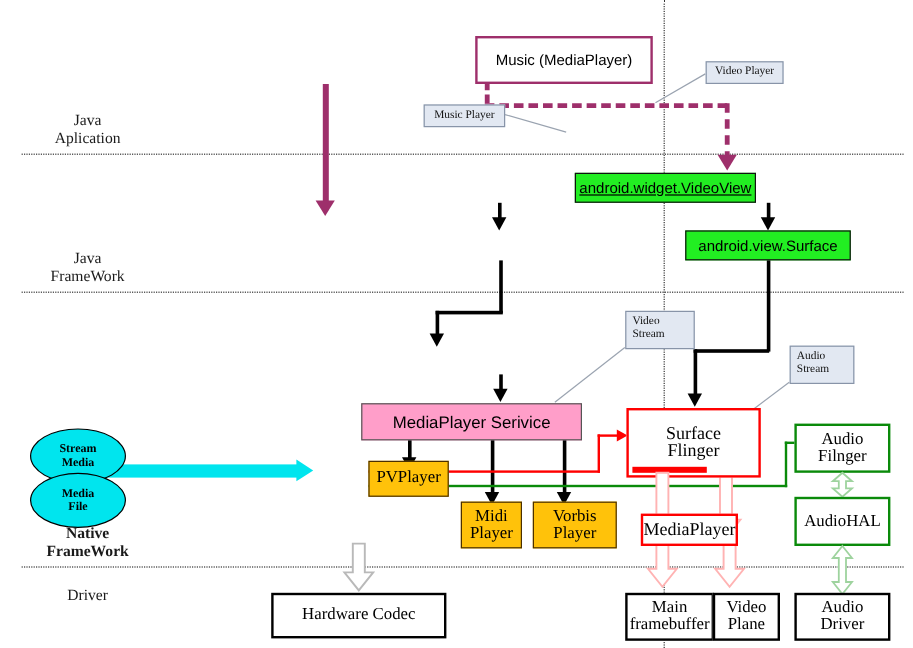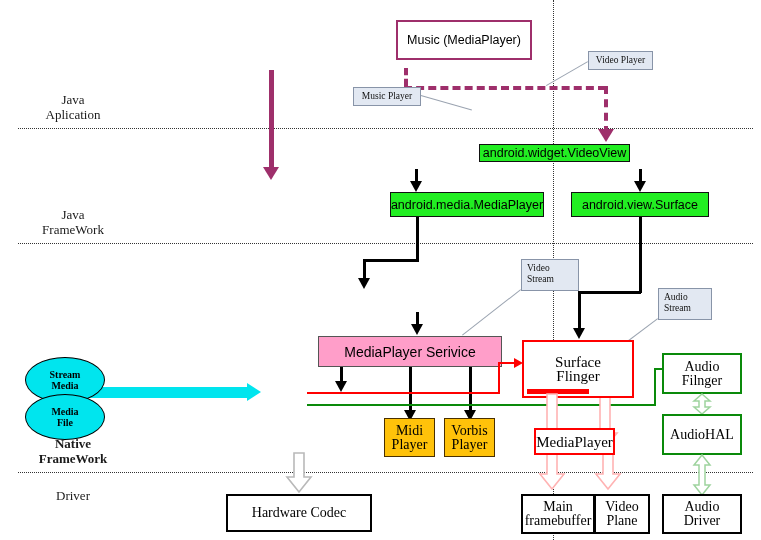--- a/index.html
+++ b/index.html
@@ -99,53 +99,52 @@
   <div class="layer-label" style="left:18px;top:488px;width:110px;">Driver</div>
 
   <div class="ln ln-m" style="left:269px;top:70px;width:5px;height:100px;"></div>
   <div class="arrow ar-down-m" style="left:263px;top:167px;"></div>
 
   <div class="dashmv" style="left:404px;top:68px;height:18px;"></div>
   <div class="dashm" style="left:404px;top:86px;width:202px;"></div>
   <div class="dashmv" style="left:604px;top:86px;height:48px;"></div>
   <div class="arrow ar-down-m" style="left:598px;top:129px;"></div>
 
-  <div class="box b-music" style="left:396px;top:20px;width:136px;height:40px;text-align:right;">Music (MediaPlayer)</div>
+  <div class="box b-music" style="left:396px;top:30px;width:148px;height:40px;text-align:right;">Music (MediaPlayer)</div>
 
   <div class="callout ctr" style="left:353px;top:87px;width:68px;height:19px;">Music Player</div>
   <div class="leader" style="left:421px;top:95px;width:53px;transform:rotate(16deg);"></div>
 
   <div class="callout ctr" style="left:588px;top:51px;width:65px;height:19px;">Video Player</div>
   <div class="leader" style="left:588px;top:62px;width:48px;transform:rotate(150deg);"></div>
 
-  <div class="box b-green" style="left:479px;top:144px;width:151px;height:18px;">android.widget.VideoView</div>
+  <div class="box b-green" style="left:479px;top:144px;width:151px;height:25px;text-decoration:underline;">android.widget.VideoView</div>
 
   <div class="ln ln-k" style="left:415px;top:169px;width:2.5px;height:14px;"></div>
   <div class="arrow ar-down-k" style="left:410px;top:181px;"></div>
 
   <div class="ln ln-k" style="left:639px;top:169px;width:2.5px;height:14px;"></div>
   <div class="arrow ar-down-k" style="left:634px;top:181px;"></div>
 
-  <div class="box b-green" style="left:390px;top:192px;width:154px;height:25px;">android.media.MediaPlayer</div>
   <div class="box b-green" style="left:571px;top:192px;width:138px;height:25px;">android.view.Surface</div>
 
   <div class="ln ln-k" style="left:416px;top:217px;width:2.5px;height:44px;"></div>
   <div class="ln ln-k" style="left:363px;top:259px;width:56px;height:2.5px;"></div>
   <div class="ln ln-k" style="left:363px;top:259px;width:2.5px;height:22px;"></div>
   <div class="arrow ar-down-k" style="left:358px;top:278px;"></div>
 
   <div class="ln ln-k" style="left:639px;top:217px;width:2.5px;height:76px;"></div>
   <div class="ln ln-k" style="left:578px;top:291px;width:63px;height:2.5px;"></div>
   <div class="ln ln-k" style="left:578px;top:291px;width:2.5px;height:40px;"></div>
   <div class="arrow ar-down-k" style="left:573px;top:328px;"></div>
 
   <div class="ln ln-k" style="left:416px;top:312px;width:2.5px;height:13px;"></div>
   <div class="arrow ar-down-k" style="left:411px;top:324px;"></div>
 
-  <div class="box b-pink" style="left:318px;top:336px;width:184px;height:31px;">MediaPlayer  Serivice</div>
+  <div class="box b-pink" style="left:301px;top:336px;width:184px;height:31px;">MediaPlayer  Serivice</div>
 
   <div class="ln ln-k" style="left:340px;top:367px;width:2.5px;height:17px;"></div>
   <div class="arrow ar-down-k" style="left:335px;top:381px;"></div>
 
   <div class="ln ln-k" style="left:409px;top:367px;width:2.5px;height:46px;"></div>
   <div class="arrow ar-down-k" style="left:404px;top:410px;"></div>
 
   <div class="ln ln-k" style="left:469px;top:367px;width:2.5px;height:46px;"></div>
   <div class="arrow ar-down-k" style="left:464px;top:410px;"></div>
 
@@ -161,23 +160,24 @@
 
   <div class="ln ln-c" style="left:82px;top:387px;width:168px;height:11px;"></div>
   <div class="arrow ar-right-c" style="left:247px;top:383px;"></div>
   <div class="ln ln-k" style="left:85px;top:368px;width:3px;height:40px;"></div>
 
   <div class="ellipse" style="left:25px;top:357px;width:78px;height:44px;">Stream
 Media</div>
   <div class="ellipse" style="left:25px;top:394px;width:78px;height:44px;">Media
 File</div>
 
+  <div class="box b-gold" style="left:307px;top:384px;width:67px;height:30px;">PVPlayer</div>
   <div class="box b-gold" style="left:384px;top:418px;width:51px;height:39px;">Midi
 Player</div>
-  <div class="box b-gold" style="left:444px;top:418px;width:51px;height:39px;">Vorbis
+  <div class="box b-gold" style="left:444px;top:418px;width:70px;height:39px;">Vorbis
 Player</div>
 
   <div class="hollow" style="left:286px;top:453px;">
     <svg width="26" height="40" viewBox="0 0 26 40">
       <polygon points="8,0 18,0 18,24 25,24 13,39 1,24 8,24" fill="#ffffff" stroke="#b9b9b9" stroke-width="1.6"></polygon>
     </svg>
   </div>
 
   <div class="box b-white" style="left:226px;top:494px;width:146px;height:38px;">Hardware Codec</div>
 

